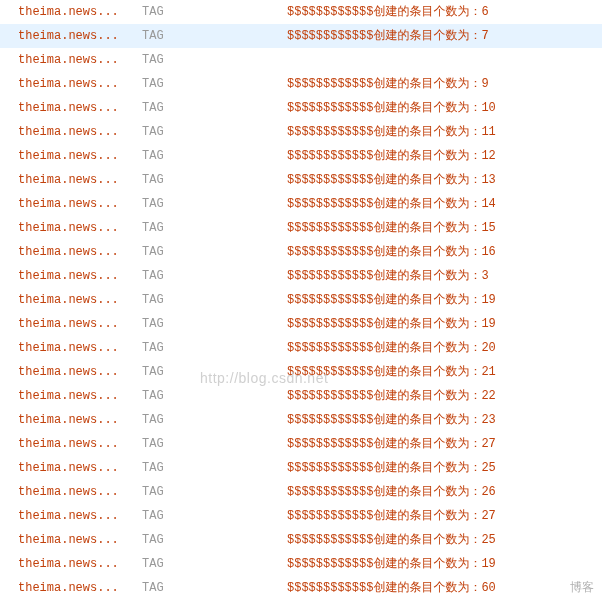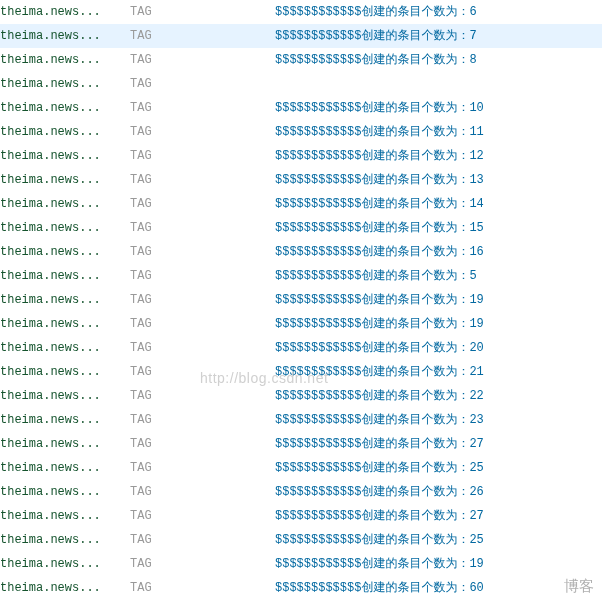--- a/index.html
+++ b/index.html
@@ -20,77 +20,78 @@
       display: flex;
       align-items: center;
       height: 24px;
       line-height: 24px;
       white-space: nowrap;
     }
     .log-row.highlighted {
       background-color: #e6f3ff;
     }
     .col-source {
-      color: #14532d;
+      color: #c2410c;
       width: 130px;
-      padding-left: 0;
+      padding-left: 18px;
       overflow: hidden;
     }
     .col-tag {
       color: #999999;
       width: 145px;
       overflow: hidden;
+      margin-left: 12px;
     }
     .col-msg {
-      color: #0369a1;
+      color: #c2410c;
       flex: 1;
       overflow: hidden;
     }
     .watermark {
       position: absolute;
       top: 370px;
       left: 200px;
       color: #d0d0d0;
       font-family: Arial, sans-serif;
       font-size: 14px;
       letter-spacing: 0.5px;
       pointer-events: none;
     }
     .footer-mark {
       position: absolute;
       bottom: 4px;
       right: 8px;
       color: #b0b0b0;
       font-family: Arial, sans-serif;
-      font-size: 15px;
+      font-size: 12px;
       pointer-events: none;
     }
   </style>
 </head>
 <body>
 
 <div id="log-container">
     <div class="log-row">
       <span class="col-source">theima.news...</span>
       <span class="col-tag">TAG</span>
       <span class="col-msg">$$$$$$$$$$$$创建的条目个数为：6</span>
     </div>
     <div class="log-row highlighted">
       <span class="col-source">theima.news...</span>
       <span class="col-tag">TAG</span>
       <span class="col-msg">$$$$$$$$$$$$创建的条目个数为：7</span>
     </div>
     <div class="log-row">
       <span class="col-source">theima.news...</span>
       <span class="col-tag">TAG</span>
-      <span class="col-msg">$$$$$$$$$$$$创建的条目个数为：8</span>
     </div>
     <div class="log-row">
       <span class="col-source">theima.news...</span>
       <span class="col-tag">TAG</span>
+      <span class="col-msg">$$$$$$$$$$$$创建的条目个数为：9</span>
     </div>
     <div class="log-row">
       <span class="col-source">theima.news...</span>
       <span class="col-tag">TAG</span>
       <span class="col-msg">$$$$$$$$$$$$创建的条目个数为：10</span>
     </div>
     <div class="log-row">
       <span class="col-source">theima.news...</span>
       <span class="col-tag">TAG</span>
       <span class="col-msg">$$$$$$$$$$$$创建的条目个数为：11</span>
@@ -116,21 +117,21 @@
       <span class="col-msg">$$$$$$$$$$$$创建的条目个数为：15</span>
     </div>
     <div class="log-row">
       <span class="col-source">theima.news...</span>
       <span class="col-tag">TAG</span>
       <span class="col-msg">$$$$$$$$$$$$创建的条目个数为：16</span>
     </div>
     <div class="log-row">
       <span class="col-source">theima.news...</span>
       <span class="col-tag">TAG</span>
-      <span class="col-msg">$$$$$$$$$$$$创建的条目个数为：5</span>
+      <span class="col-msg">$$$$$$$$$$$$创建的条目个数为：3</span>
     </div>
     <div class="log-row">
       <span class="col-source">theima.news...</span>
       <span class="col-tag">TAG</span>
       <span class="col-msg">$$$$$$$$$$$$创建的条目个数为：19</span>
     </div>
     <div class="log-row">
       <span class="col-source">theima.news...</span>
       <span class="col-tag">TAG</span>
       <span class="col-msg">$$$$$$$$$$$$创建的条目个数为：19</span>

